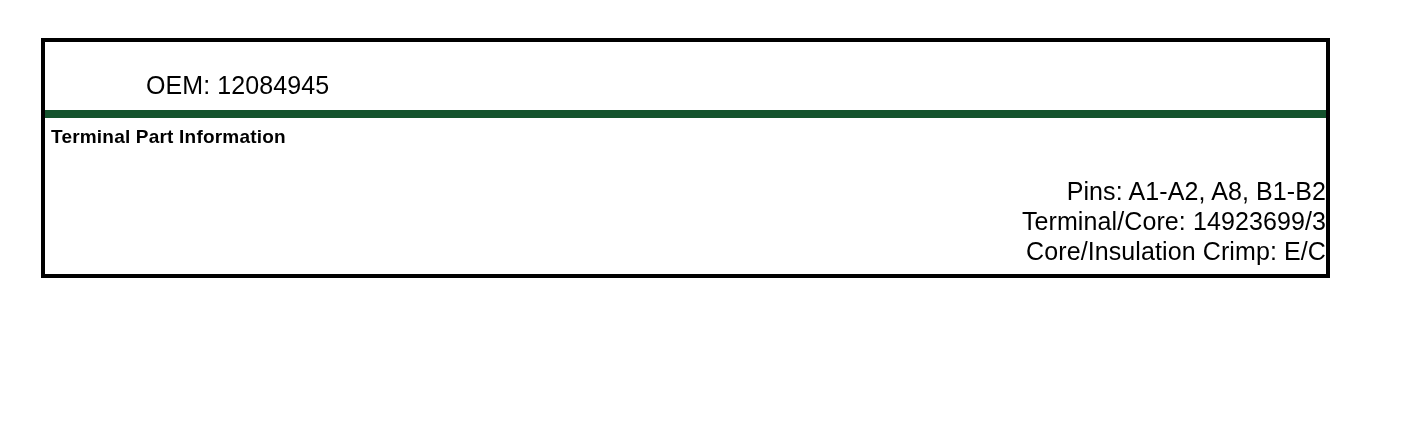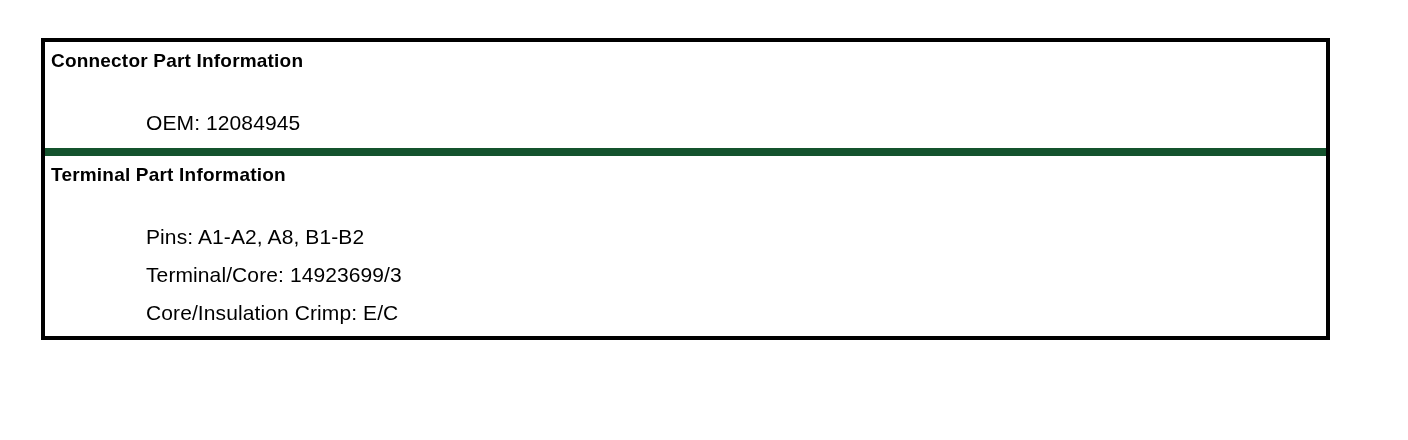--- a/index.html
+++ b/index.html
@@ -45,43 +45,42 @@
   }
   .detail-list {
     margin: 0;
     padding: 0;
     list-style: none;
   }
   .section--connector .detail-list {
     padding: 28px 0 10px 101px;
   }
   .section--terminal .detail-list {
-    padding: 28px 16px 8px 101px;
+    padding: 28px 0 8px 101px;
+    text-align: right;
   }
   .detail-line {
-    font-size: 21px;
+    font-size: 25px;
     line-height: 30px;
     letter-spacing: 0.1px;
     white-space: nowrap;
-    margin-top: 8px;
   }
   .detail-line .label,
   .detail-line .value {
     display: inline;
   }
 </style>
 </head>
 <body>
 
 <div class="sheet">
 
   <div class="info-table">
 
     <div class="section section--connector">
-      <div class="section-heading">Connector Part Information</div>
       <ul class="detail-list">
         <li class="detail-line">
           <span class="label">OEM:</span>
           <span class="value">12084945</span>
         </li>
       </ul>
     </div>
 
     <div class="section section--terminal">
       <div class="section-heading">Terminal Part Information</div>

